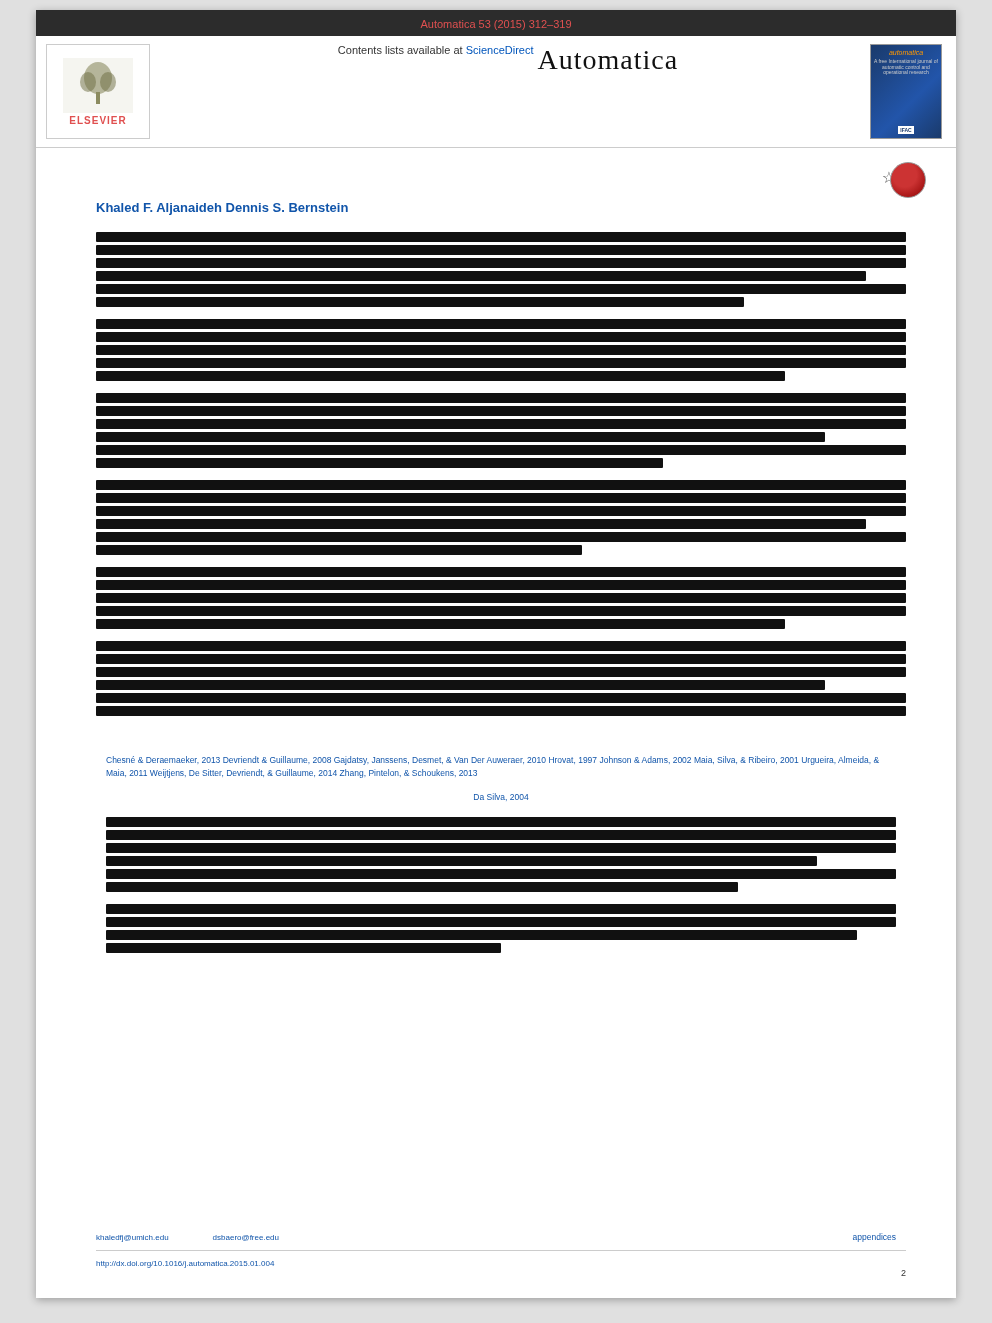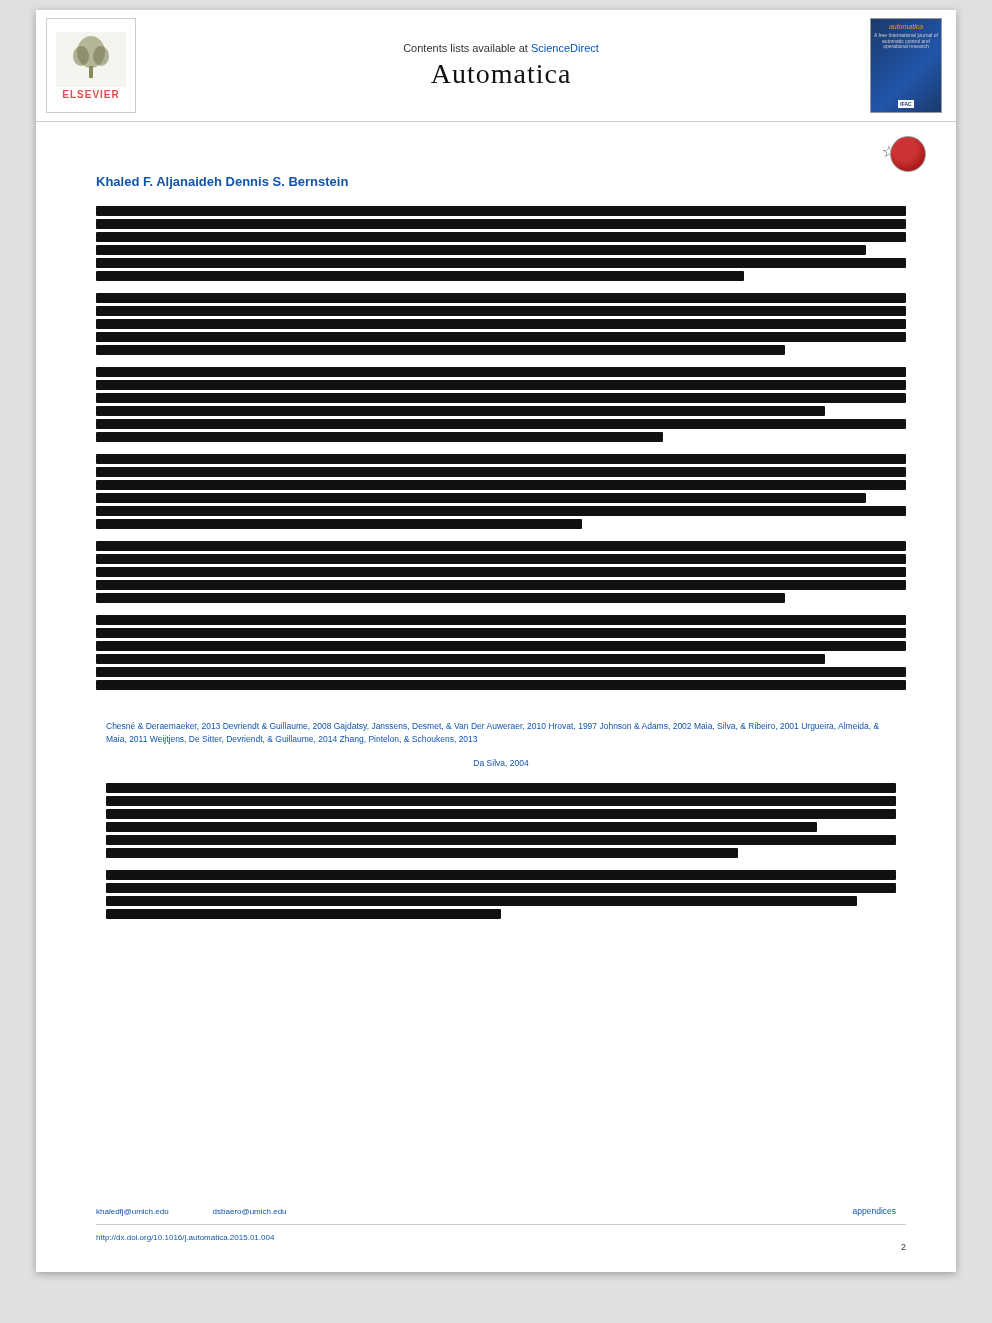--- a/index.html
+++ b/index.html
@@ -30,21 +30,21 @@
       font-family: Arial, sans-serif;
     }
     .journal-header {
       display: flex;
       align-items: stretch;
       border-bottom: 1px solid #ccc;
       padding: 8px 10px;
       gap: 10px;
     }
     .elsevier-logo {
-      width: 90px;
+      width: 104px;
       display: flex;
       flex-direction: column;
       align-items: center;
       justify-content: center;
       border: 1px solid #ccc;
       padding: 4px;
     }
     .elsevier-logo-img {
       width: 70px;
       height: 55px;
@@ -58,21 +58,21 @@
       color: #e05050;
       font-family: Arial, sans-serif;
       font-size: 10px;
       font-weight: bold;
       letter-spacing: 1px;
     }
     .journal-center {
       flex: 1;
       text-align: center;
       display: flex;
-      flex-direction: column;
+      flex-direction: row;
       justify-content: center;
       gap: 4px;
     }
     .journal-center .contents-line {
       font-size: 11px;
       font-family: Arial, sans-serif;
       color: #333;
     }
     .journal-center .contents-line a {
       color: #0055bb;
@@ -171,21 +171,21 @@
       margin-bottom: 16px;
     }
     .authors-line a {
       color: #1155aa;
       font-size: 13px;
       font-weight: bold;
       text-decoration: none;
       font-family: Arial, sans-serif;
     }
     .references-section {
-      margin-top: 30px;
+      margin-top: 38px;
       padding: 0 10px;
     }
     .references-text {
       font-size: 8.5px;
       color: #1155aa;
       line-height: 1.55;
       font-family: Arial, sans-serif;
     }
     .da-silva-ref {
       margin-top: 12px;
@@ -251,20 +251,23 @@
     .cb.w70 { width: 70%; }
     .cb.w60 { width: 60%; }
     .cb.w50 { width: 50%; }
     .group { margin-bottom: 12px; }
   </style>
 </head>
 <body>
 
 <div class="page-container">
 
+  <div class="top-bar">
+    <a>Automatica 53 (2015) 312–319</a>
+  </div>
 
   <div class="journal-header">
 
     <div class="elsevier-logo">
       <div class="elsevier-logo-img">
         <svg width="60" height="50" viewBox="0 0 60 50">
           <rect width="60" height="50" fill="#f5f5f0"></rect>
 
           <ellipse cx="30" cy="18" rx="14" ry="16" fill="#8B8B60" opacity="0.6"></ellipse>
           <rect x="28" y="32" width="4" height="12" fill="#8B8B60"></rect>
@@ -372,21 +375,21 @@
         <div class="cb w100"></div>
         <div class="cb w100"></div>
         <div class="cb w95"></div>
         <div class="cb w50"></div>
       </div>
     </div>
 
     <div style="position:absolute; bottom:30px; left:60px; right:50px;">
       <div class="footer-emails">
         <a class="footer-email">khaledfj@umich.edu</a>
-        <a class="footer-email">dsbaero@umich.edu</a>
+        <a class="footer-email">dsbaero@free.edu</a>
       </div>
       <hr class="separator-line">
       <a class="doi-link" style="position:static; display:block; margin-top:4px;">http://dx.doi.org/10.1016/j.automatica.2015.01.004</a>
     </div>
 
     <div class="appendices-label">appendices</div>
 
     <div class="page-number">2</div>
 
   </div>

